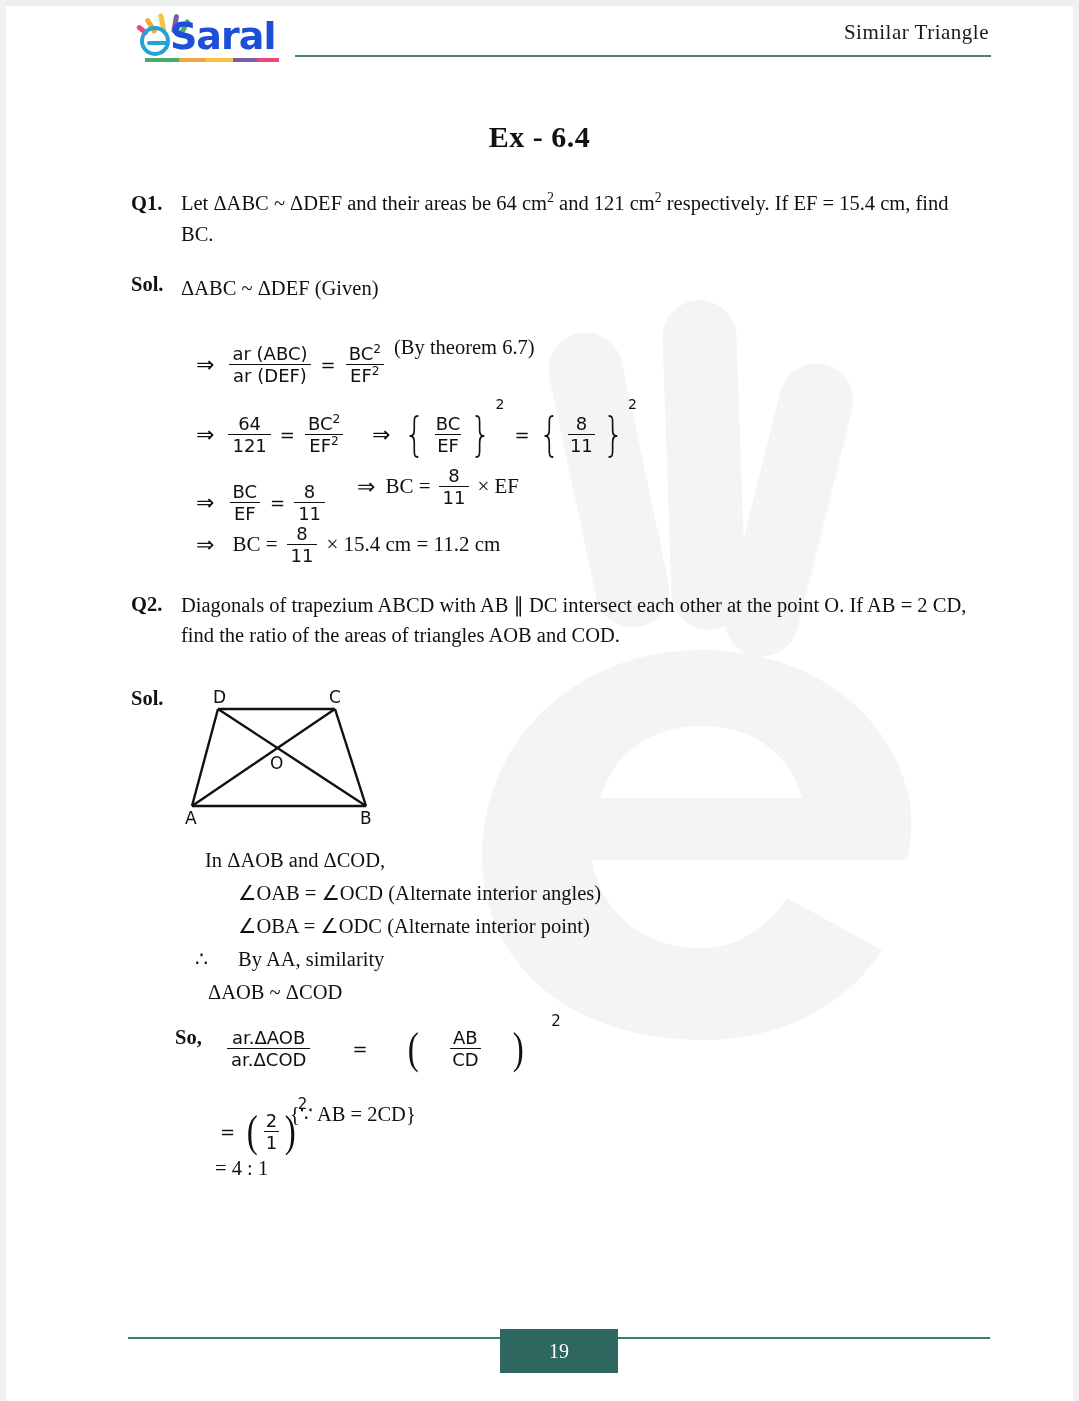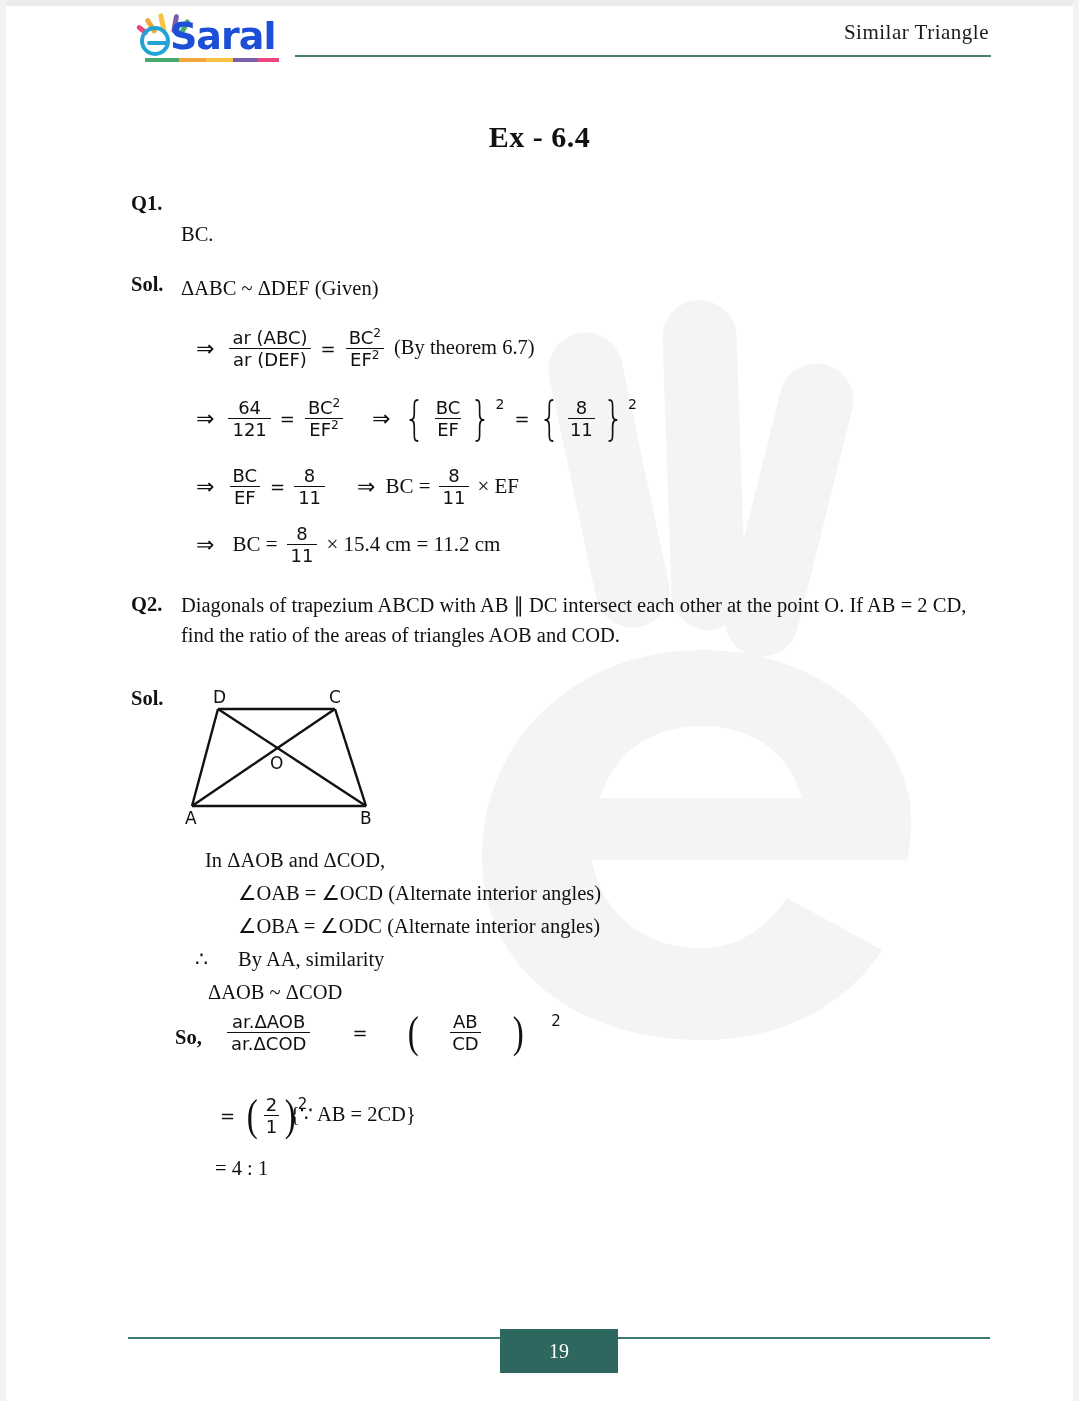--- a/index.html
+++ b/index.html
@@ -97,21 +97,21 @@
     white-space:nowrap;
     display:flex;align-items:center;
   }
   .serifmath{
     font-family:"Liberation Serif", serif;
     font-size:21px;
   }
   .frac{
     display:inline-flex;flex-direction:column;align-items:center;
     vertical-align:middle;
-    margin:0 4px;
+    margin:16px 4px;
     line-height:1.08;
   }
   .frac .num{padding:0 4px 1px 4px;}
   .frac .den{padding:1px 4px 0 4px;border-top:1.6px solid #111;}
   .frac.tight .num,.frac.tight .den{padding-left:2px;padding-right:2px;}
   .sup{font-size:.68em;vertical-align:super;line-height:0;}
   .arrow{font-size:22px;margin-right:10px;}
   .eq{margin:0 5px;}
   .paren{
     display:inline-block;
@@ -196,20 +196,23 @@
     </div>
     <div class="hdr-title">Similar Triangle</div>
     <div class="hdr-rule"></div>
   </div>
 
   <div class="content">
 
     <div class="doc-title">Ex - 6.4</div>
 
     <div class="qlabel" style="left:131px;top:192px;font-size:20.5px;">Q1.</div>
+    <div class="qtext" style="left:181px;top:192px;font-size:20.5px;">
+      <span>Let ΔABC ~ ΔDEF and their areas be 64 cm</span><span class="sup">2</span><span> and 121 cm</span><span class="sup">2</span><span> respectively. If EF = 15.4 cm, find</span>
+    </div>
     <div class="qtext" style="left:181px;top:223px;font-size:20.5px;">BC.</div>
 
     <div class="qlabel" style="left:131px;top:273px;font-size:20.5px;">Sol.</div>
     <div class="solline" style="left:181px;top:273px;">ΔABC ~ ΔDEF (Given)</div>
 
     <div class="math" style="left:196px;top:328px;">
       <span class="arrow">⇒</span>
       <span class="frac">
         <span class="num">ar (ABC)</span>
         <span class="den">ar (DEF)</span>
@@ -310,21 +313,21 @@
       </svg>
       <div class="dlabel" style="left:38px;top:2px;">D</div>
       <div class="dlabel" style="left:154px;top:2px;">C</div>
       <div class="dlabel" style="left:10px;top:123px;">A</div>
       <div class="dlabel" style="left:185px;top:123px;">B</div>
       <div class="dlabel" style="left:95px;top:68px;">O</div>
     </div>
 
     <div class="solline" style="left:205px;top:845px;">In ΔAOB and ΔCOD,</div>
     <div class="solline" style="left:238px;top:878px;">∠OAB = ∠OCD (Alternate interior angles)</div>
-    <div class="solline" style="left:238px;top:911px;">∠OBA = ∠ODC (Alternate interior angles)</div>
+    <div class="solline" style="left:238px;top:911px;">∠OBA = ∠ODC (Alternate interior point)</div>
     <div class="solline" style="left:195px;top:944px;">∴</div>
     <div class="solline" style="left:238px;top:944px;">By AA, similarity</div>
     <div class="solline" style="left:208px;top:977px;">ΔAOB ~ ΔCOD</div>
 
     <div class="qlabel" style="left:175px;top:1026px;font-size:20.5px;">So,</div>
     <div class="math" style="left:223px;top:1012px;gap:26px;">
       <span class="frac">
         <span class="num">ar.ΔAOB</span>
         <span class="den">ar.ΔCOD</span>
       </span>

